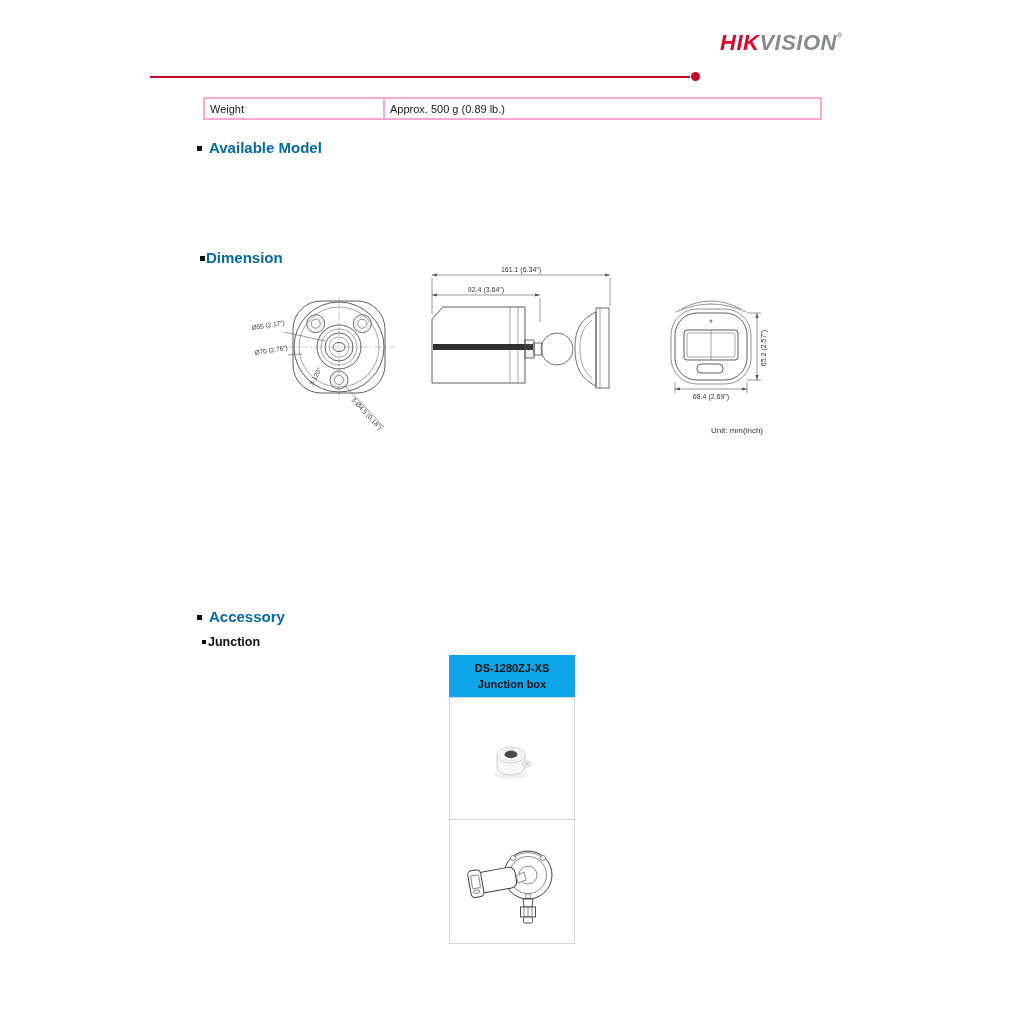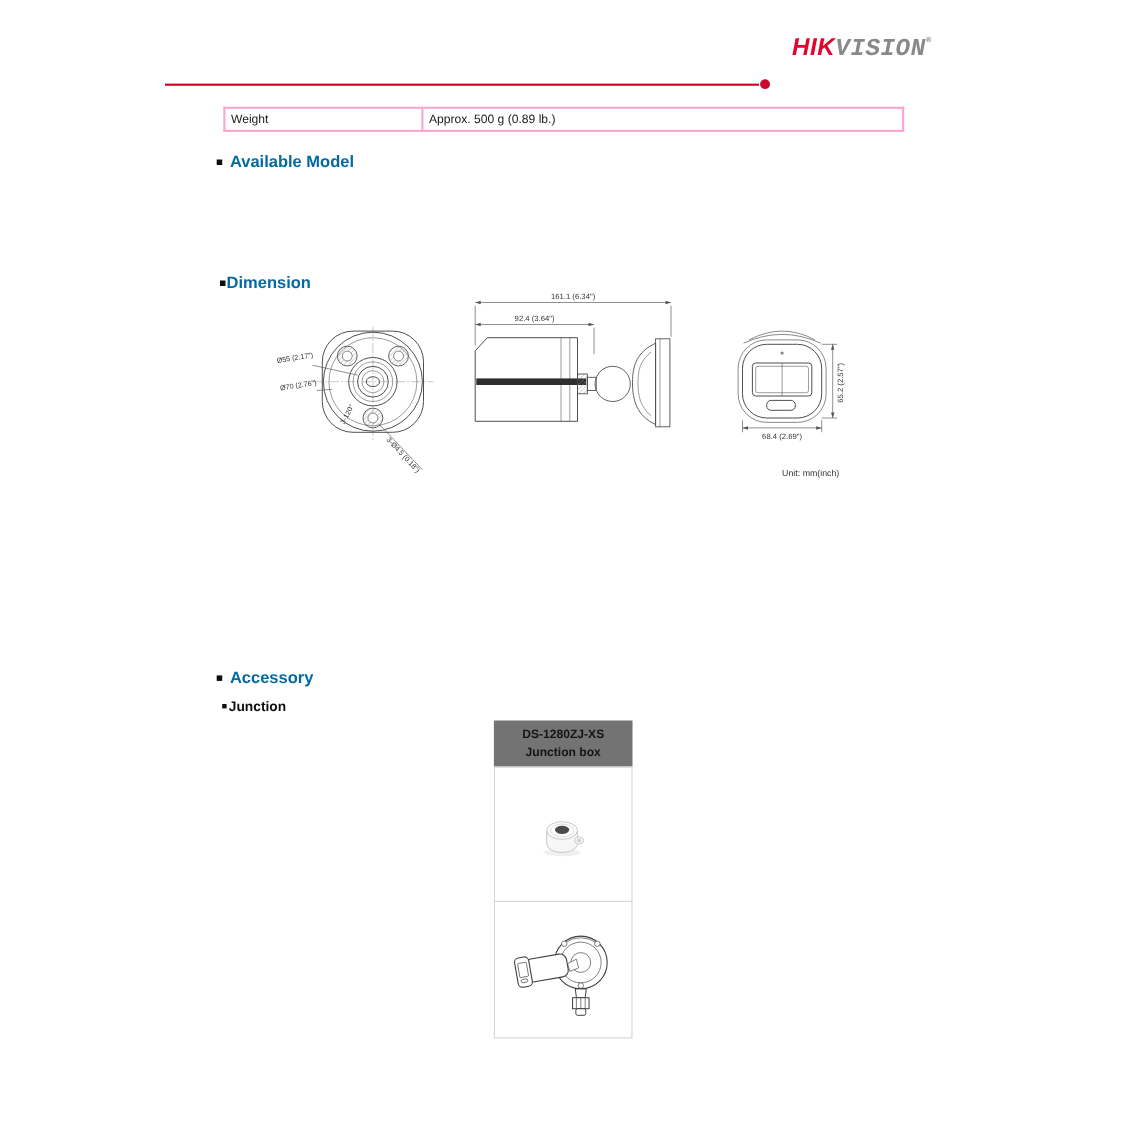--- a/index.html
+++ b/index.html
@@ -3,21 +3,21 @@
 <meta charset="utf-8">
 <style>
   html,body{margin:0;padding:0;background:#fff;}
   .page{position:relative;width:1024px;height:1024px;background:#fff;overflow:hidden;
         font-family:"Liberation Sans",sans-serif;color:#1c1c1c;}
 
   
   .logo{position:absolute;left:720px;top:30px;font-style:italic;font-weight:800;
         font-size:22px;letter-spacing:.5px;white-space:nowrap;}
   .logo .hik{color:var(--brand-red,#e2042d);}
-  .logo .vision{color:var(--logo-gray,#87898b);font-family:Liberation Mono, monospace;}
+  .logo .vision{color:var(--logo-gray,#87898b);}
   .logo .mark{font-size:7px;color:var(--logo-gray,#87898b);vertical-align:12px;font-style:normal;}
   .red-rule{position:absolute;left:150px;top:76px;width:540px;height:2px;
             background:var(--rule-red,#c9092c);}
   .red-dot{position:absolute;left:691px;top:72px;width:9px;height:9px;border-radius:50%;
            background:var(--rule-red,#c9092c);}
 
   
   .spec-table{position:absolute;left:203px;top:97px;width:619px;border-collapse:collapse;}
   .spec-table td{border:2px solid #f9a8d4;font-size:11px;height:17px;padding:1px 5px;color:#1a1a1a;}
   .spec-table td.lbl{width:168px;}
@@ -35,21 +35,21 @@
   
   .draw{position:absolute;}
   .draw text{font-family:"Liberation Sans",sans-serif;fill:#333;}
   #rear-svg{left:250px;top:296px;}
   #side-svg{left:422px;top:262px;}
   #front-svg{left:648px;top:292px;}
   .unit-note{position:absolute;left:711px;top:426px;font-size:8px;color:#333;}
 
   
   .acc-card{position:absolute;left:449px;top:655px;width:126px;}
-  .acc-head{background:#737373;height:42px;display:flex;flex-direction:column;
+  .acc-head{background:#0ea5e9;height:42px;display:flex;flex-direction:column;
             justify-content:center;align-items:center;gap:3px;}
   .acc-head div{font-size:11px;font-weight:700;color:#141414;line-height:13px;}
   .acc-cell{border:1px solid #d6d6d6;background:#fff;height:121px;display:flex;
             align-items:center;justify-content:center;}
   .acc-cell + .acc-cell{margin-top:-1px;height:123px;}
 </style>
 </head>
 <body>
 
 <div class="page">

